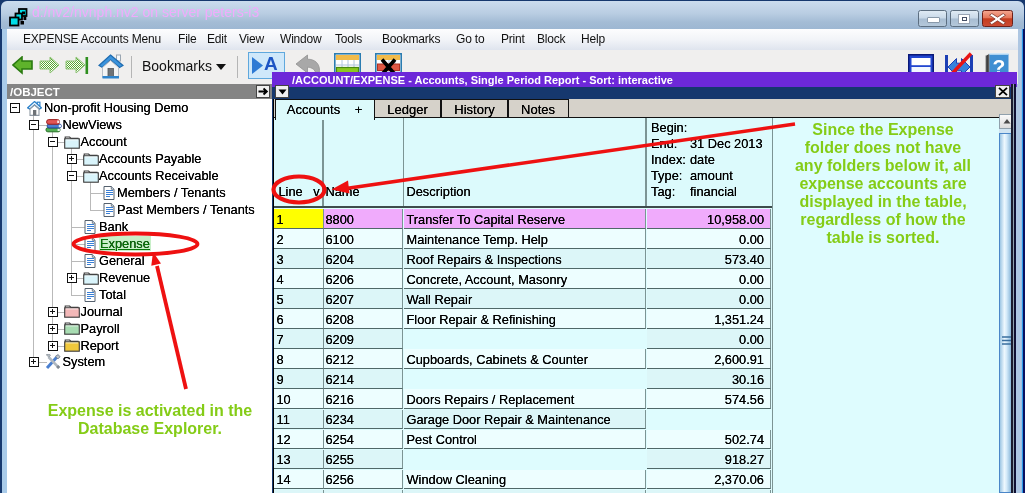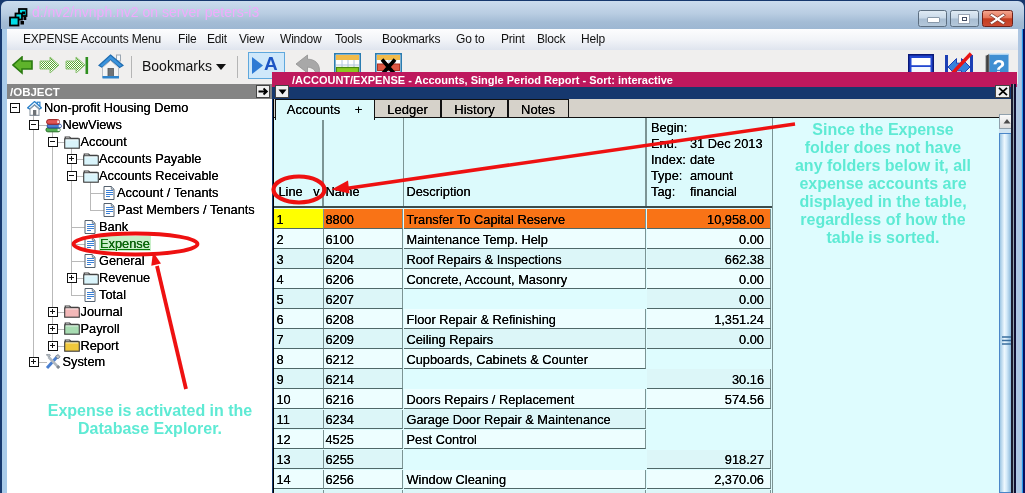--- a/index.html
+++ b/index.html
@@ -30,49 +30,49 @@
 #lhead{left:7px;top:84px;width:265px;height:15px;background:#848484}
 #lhead b{position:absolute;left:3px;top:1.5px;color:#fff;font-size:11.5px}
 #tree{left:7px;top:99px;width:265px;height:394px;background:#fff}
 .tl{position:absolute;height:1px;background:#b9b9b9}
 .tv{position:absolute;width:1px;background:#b9b9b9}
 .box{position:absolute;width:10px;height:10px;border:1.2px solid #111;background:#fff;box-sizing:border-box}
 .box:after{content:"";position:absolute;left:1.3px;top:3.2px;width:5px;height:1.3px;background:#111}
 .box.p:before{content:"";position:absolute;left:3.1px;top:1.3px;width:1.3px;height:5px;background:#111}
 .tt{position:absolute;font-size:12.8px;color:#000;white-space:pre;text-shadow:0 0 0.3px #000}
 
-#rhead{left:272px;top:72px;width:745px;height:15px;background:#be185d}
+#rhead{left:272px;top:72px;width:745px;height:15px;background:#6d28d9}
 #rhead b{position:absolute;left:20px;top:1.5px;color:#fff;font-size:11px;white-space:pre}
 .hbtn{position:absolute;width:14px;height:13px;top:1px;background:#f0f0f0;border:1px solid #444;box-sizing:border-box;display:flex;align-items:center;justify-content:center}
 #tabstrip{left:274px;top:99px;width:725px;height:19px;background:#d6d2ca;border-bottom:1.5px solid #111;box-sizing:border-box}
 .tab{position:absolute;top:99px;height:19px;background:#d6d2ca;border:1.5px solid #111;box-sizing:border-box;
   font-size:13px;text-align:center;padding-top:2px;text-shadow:0 0 0.2px #000}
 #tab0{background:#dcfafb;height:20.5px;border-bottom:none;z-index:3}
 #rbody{left:274px;top:118px;width:725px;height:375px;background:#defcfe}
 #lborder{left:272.5px;top:99px;width:2px;height:394px;background:#000}
 
 #thead{left:274px;top:118px;width:498px;height:88px;background:#dcfafc;border-bottom:2.5px solid #3c4c4c;box-sizing:content-box}
 .vln{position:absolute;width:1.5px;background:#7c9494}
 .hl{position:absolute;font-size:12.8px;color:#000;white-space:pre;text-shadow:0 0 0.2px #000}
 .row{position:absolute;left:274px;width:498px;height:20.05px;font-size:12.8px;text-shadow:0 0 0.2px #000}
 .c{position:absolute;top:0;height:16.05px;border-right:1.5px solid #7c9494;border-bottom:1.5px solid #506868;padding-top:2.5px;box-sizing:content-box;white-space:pre;overflow:hidden}
 .c1{left:0;width:46.8px;padding-left:2.5px}
 .c2{left:49.8px;width:77px;padding-left:1.7px}
 .c3{left:130px;width:238.5px;padding-left:2.5px}
 .c4{left:372.5px;width:117.5px;text-align:right;padding-right:6px}
 .re .c{background:#edfeff}.ro .c{background:#dcf6f8}
-.rs .c{background:#f97316}.rs .c1{background:#ffff00}
+.rs .c{background:#f0abfc}.rs .c1{background:#ffff00}
 
 #sbar{left:999px;top:118px;width:12px;height:375px;background:#d0e4f2}
 #sup{left:999px;top:114px;width:15px;height:15px;display:flex;align-items:center;justify-content:center;background:linear-gradient(#fafafa,#dcdcdc);border:1px solid #90a0ac;box-sizing:border-box}
 #sthumb{left:999px;top:133px;width:13px;height:360px;border:1px solid #4a86c8;box-sizing:border-box;
   background:linear-gradient(90deg,#9dc6e4 0%,#eef8fe 40%,#d5ebfa 60%,#8cb8da 100%)}
 #navstrip{left:1011px;top:84px;width:4.5px;height:409px;background:linear-gradient(90deg,#1a1a2e 0%,#1a1a2e 30%,#90a0b0 40%,#90a0b0 60%,#10102e 70%,#10103e 100%)}
 
-.ann{position:absolute;z-index:9;color:#5eead4;font-weight:bold;font-size:16px;text-align:center;line-height:18.1px;white-space:pre}
+.ann{position:absolute;z-index:9;color:#84cc16;font-weight:bold;font-size:16px;text-align:center;line-height:18.1px;white-space:pre}
 #svgtop{left:0;top:0;z-index:9;pointer-events:none}
 </style>
 </head>
 <body>
 
 <div class="a" id="title"></div>
 <div class="a" id="ltitle">d:/nv2/nvnph.nv2 on server peters-i3</div>
 <svg class="a" style="left:9px;top:8px" width="19" height="19" viewBox="0 0 19 19">
   <g stroke="#000" stroke-width="1.8" fill="#00dde8">
     <rect x="10" y="1" width="7.5" height="7"></rect>
@@ -275,70 +275,72 @@
     <div class="row re" style="top:229.05px">
       <div class="c c1">2</div>
       <div class="c c2">6100</div>
       <div class="c c3">Maintenance Temp. Help</div>
       <div class="c c4">0.00</div>
     </div>
     <div class="row ro" style="top:249.1px">
       <div class="c c1">3</div>
       <div class="c c2">6204</div>
       <div class="c c3">Roof Repairs &amp; Inspections</div>
-      <div class="c c4">662.38</div>
+      <div class="c c4">573.40</div>
     </div>
     <div class="row re" style="top:269.15px">
       <div class="c c1">4</div>
       <div class="c c2">6206</div>
       <div class="c c3">Concrete, Account, Masonry</div>
       <div class="c c4">0.00</div>
     </div>
     <div class="row ro" style="top:289.2px">
       <div class="c c1">5</div>
       <div class="c c2">6207</div>
+      <div class="c c3">Wall Repair</div>
       <div class="c c4">0.00</div>
     </div>
     <div class="row re" style="top:309.25px">
       <div class="c c1">6</div>
       <div class="c c2">6208</div>
       <div class="c c3">Floor Repair &amp; Refinishing</div>
       <div class="c c4">1,351.24</div>
     </div>
     <div class="row ro" style="top:329.3px">
       <div class="c c1">7</div>
       <div class="c c2">6209</div>
-      <div class="c c3">Ceiling Repairs</div>
       <div class="c c4">0.00</div>
     </div>
     <div class="row re" style="top:349.35px">
       <div class="c c1">8</div>
       <div class="c c2">6212</div>
       <div class="c c3">Cupboards, Cabinets &amp; Counter</div>
+      <div class="c c4">2,600.91</div>
     </div>
     <div class="row ro" style="top:369.4px">
       <div class="c c1">9</div>
       <div class="c c2">6214</div>
       <div class="c c4">30.16</div>
     </div>
     <div class="row re" style="top:389.45000000000005px">
       <div class="c c1">10</div>
       <div class="c c2">6216</div>
       <div class="c c3">Doors Repairs / Replacement</div>
       <div class="c c4">574.56</div>
     </div>
     <div class="row ro" style="top:409.5px">
       <div class="c c1">11</div>
       <div class="c c2">6234</div>
       <div class="c c3">Garage Door Repair &amp; Maintenance</div>
     </div>
     <div class="row re" style="top:429.55px">
       <div class="c c1">12</div>
-      <div class="c c2">4525</div>
+      <div class="c c2">6254</div>
       <div class="c c3">Pest Control</div>
+      <div class="c c4">502.74</div>
     </div>
     <div class="row ro" style="top:449.6px">
       <div class="c c1">13</div>
       <div class="c c2">6255</div>
       <div class="c c4">918.27</div>
     </div>
     <div class="row re" style="top:469.65000000000003px">
       <div class="c c1">14</div>
       <div class="c c2">6256</div>
       <div class="c c3">Window Cleaning</div>
@@ -420,21 +422,21 @@
 </svg>
     <div class="tt" style="left:99px;top:168px">Accounts Receivable</div>
     <div class="a tl" style="left:89.5px;top:193px;width:14.5px"></div>
     <svg class="a" style="left:103px;top:186px" width="12" height="14" viewBox="0 0 12 14">
 <path d="M1,0.5 H8.3 L11,3.2 V13.5 H1 Z" fill="#fff" stroke="#55616e" stroke-width="1"></path>
 <path d="M8.3,0.5 L8.3,3.2 L11,3.2" fill="#dce8f2" stroke="#55616e" stroke-width="0.8"></path>
 <g stroke="#3a7fd5" stroke-width="1" shape-rendering="crispEdges">
         <path d="M2.5,4.5 H9.5 M2.5,6.5 H9.5 M2.5,8.5 H9.5 M2.5,10.5 H6.5"></path>
       </g>
     </svg>
-    <div class="tt" style="left:117px;top:185px">Account / Tenants</div>
+    <div class="tt" style="left:117px;top:185px">Members / Tenants</div>
     <div class="a tl" style="left:89.5px;top:210px;width:14.5px"></div>
     <svg class="a" style="left:103px;top:203px" width="12" height="14" viewBox="0 0 12 14">
 <path d="M1,0.5 H8.3 L11,3.2 V13.5 H1 Z" fill="#fff" stroke="#55616e" stroke-width="1"></path>
 <path d="M8.3,0.5 L8.3,3.2 L11,3.2" fill="#dce8f2" stroke="#55616e" stroke-width="0.8"></path>
 <g stroke="#3a7fd5" stroke-width="1" shape-rendering="crispEdges">
         <path d="M2.5,4.5 H9.5 M2.5,6.5 H9.5 M2.5,8.5 H9.5 M2.5,10.5 H6.5"></path>
       </g>
     </svg>
     <div class="tt" style="left:117px;top:202px">Past Members / Tenants</div>
     <div class="a tl" style="left:70.5px;top:227px;width:14.5px"></div>

